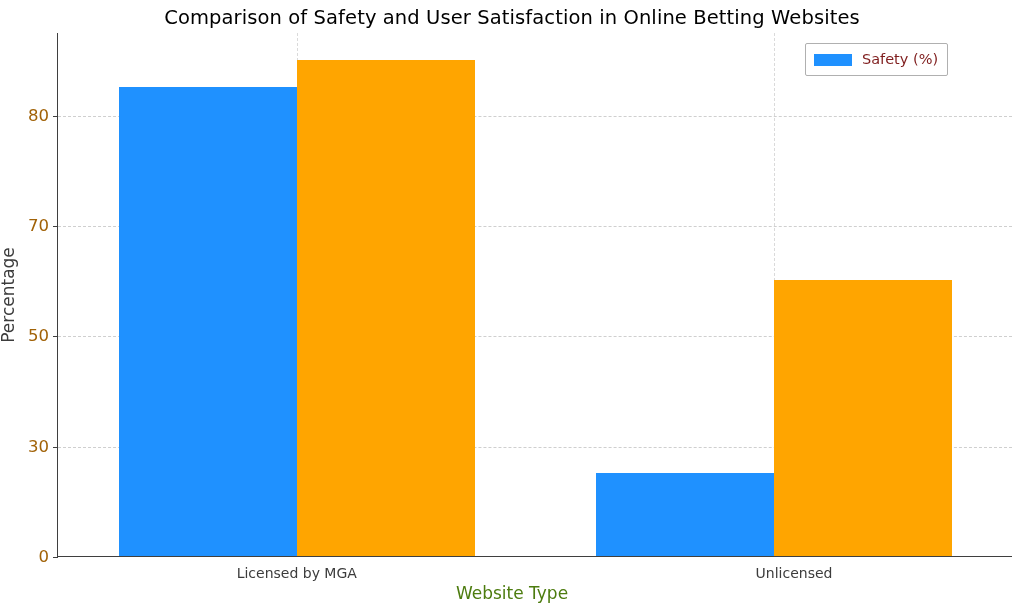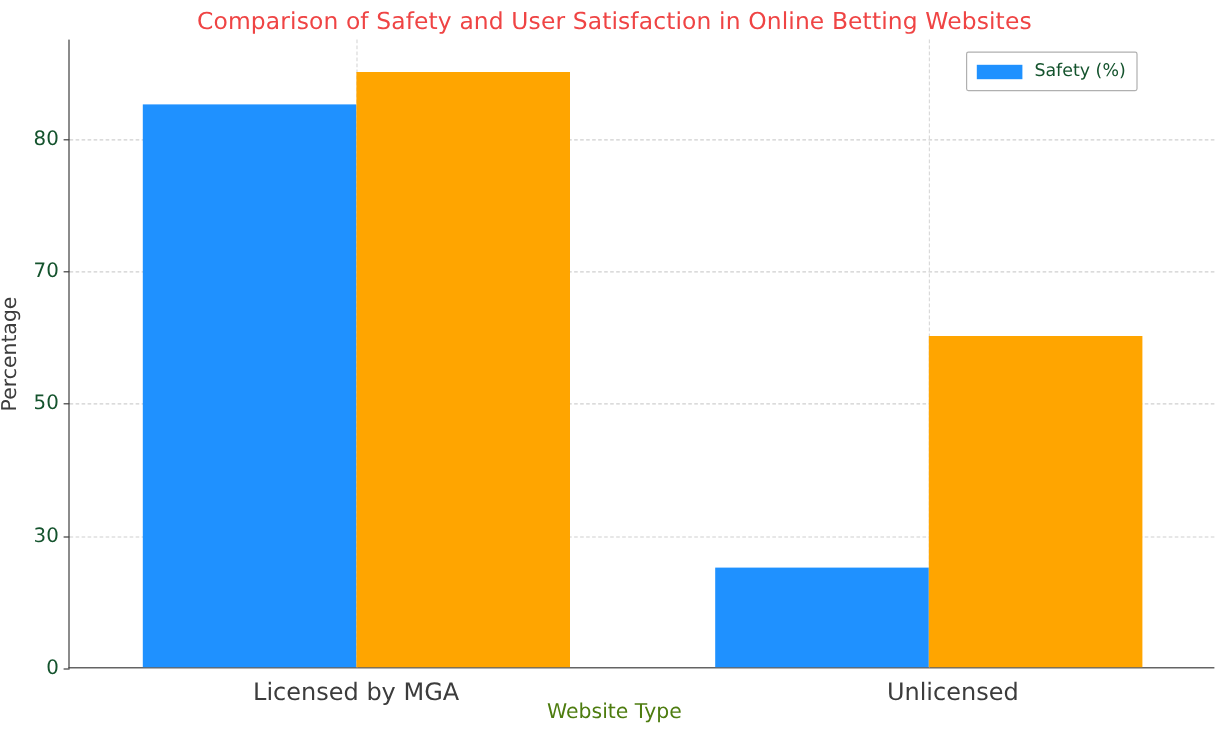--- a/index.html
+++ b/index.html
@@ -21,21 +21,21 @@
     background: #ffffff;
   }
   
   #chart-title {
     position: absolute;
     left: 0;
     top: 6px;
     width: 1024px;
     text-align: center;
     font-size: 19.5px;
-    color: #ef4444;
+    color: #000000;
     letter-spacing: 0.1px;
     white-space: nowrap;
   }
   
   #plot-area {
     position: absolute;
     left: 57px;
     top: 33px;
     width: 955px;
     height: 524px;
@@ -72,30 +72,30 @@
     width: 5.5px;
     height: 0;
     border-top: 1.4px solid #3f3f3f;
   }
   .ytick-label {
     position: absolute;
     right: 100%;
     margin-right: 9px;
     transform: translateY(-50%);
     font-size: 16.5px;
-    color: #14532d;
+    color: #a16207;
     white-space: nowrap;
     line-height: 1;
   }
   .xtick-label {
     position: absolute;
     top: 100%;
     margin-top: 10px;
     transform: translateX(-50%);
-    font-size: 20px;
+    font-size: 14px;
     color: #3c3c3c;
     white-space: nowrap;
     line-height: 1;
   }
   
   #ylabel {
     position: absolute;
     left: 8px;
     top: 295px;
     transform: translate(-50%, -50%) rotate(-90deg);
@@ -136,21 +136,21 @@
     height: 19px;
   }
   .legend-swatch {
     width: 38px;
     height: 12px;
     margin-right: 10px;
     flex: none;
   }
   .legend-text {
     font-size: 14.5px;
-    color: #14532d;
+    color: #7f1d1d;
     white-space: nowrap;
     line-height: 1;
   }
 </style>
 </head>
 <body>
 
 <div id="figure">
 
   <div id="chart-title">Comparison of Safety and User Satisfaction in Online Betting Websites</div>

